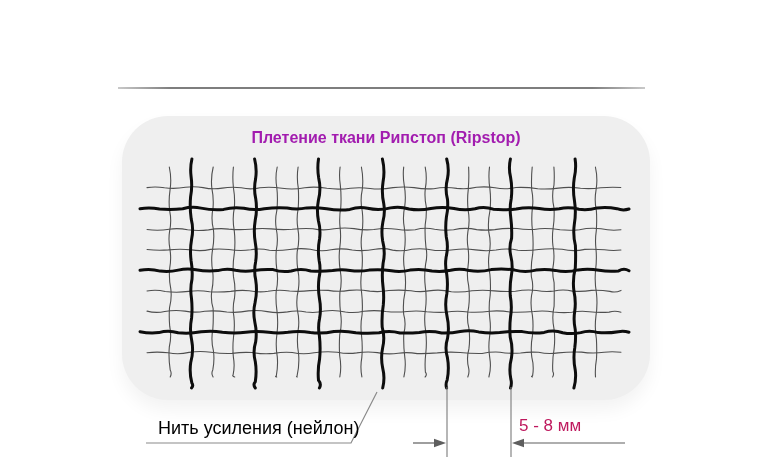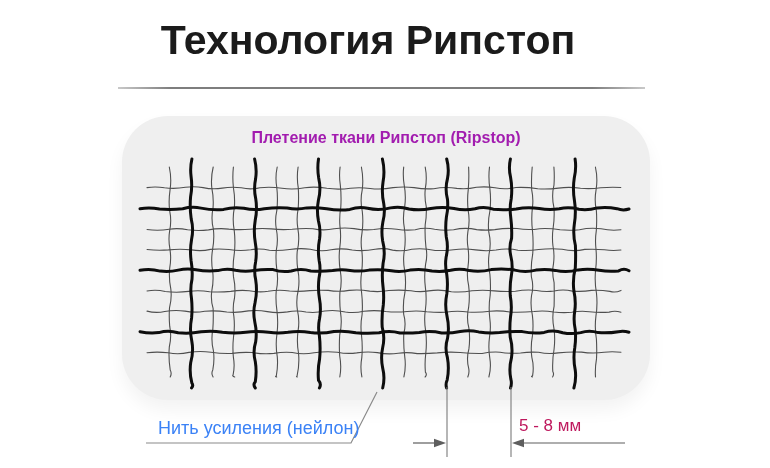--- a/index.html
+++ b/index.html
@@ -56,38 +56,37 @@
     left: 0;
     top: 0;
     width: 770px;
     height: 468px;
   }
   .thread-label {
     position: absolute;
     left: 158px;
     top: 418px;
     font-size: 18px;
-    color: #3b82f6;
+    color: #000000;
     white-space: nowrap;
   }
   .dim-label {
     position: absolute;
     left: 519px;
     top: 416px;
     font-size: 17px;
     color: #be185d;
     white-space: nowrap;
   }
 </style>
 </head>
 <body>
 
 <div class="page">
 
-  <h1 class="title" style="margin:0;">Технология Рипстоп</h1>
 
   <div class="divider"></div>
 
   <div class="panel">
     <div class="panel-title">Плетение ткани Рипстоп (Ripstop)</div>
   </div>
 
   <svg class="overlay" id="mesh-svg" viewBox="0 0 770 468">
       <g>
         <path d="M 169.3 167 Q 171.8 178.7 170.0 190.4 Q 168.5 200.4 169.6 210.4 Q 171.8 220.8 169.6 231.2 Q 168.2 240.4 170.0 249.6 Q 171.4 258.9 169.7 268.2 Q 168.7 278.6 170.8 288.9 Q 172.0 298.4 169.5 307.9 Q 168.9 317.0 169.7 326.2 Q 171.8 336.6 169.3 347.0 Q 168.4 358.5 170.2 370.0 Q 172.1 373.5 170.2 377.0" fill="none" stroke="#4f4f4f" stroke-width="1.1" stroke-linecap="round"></path>

